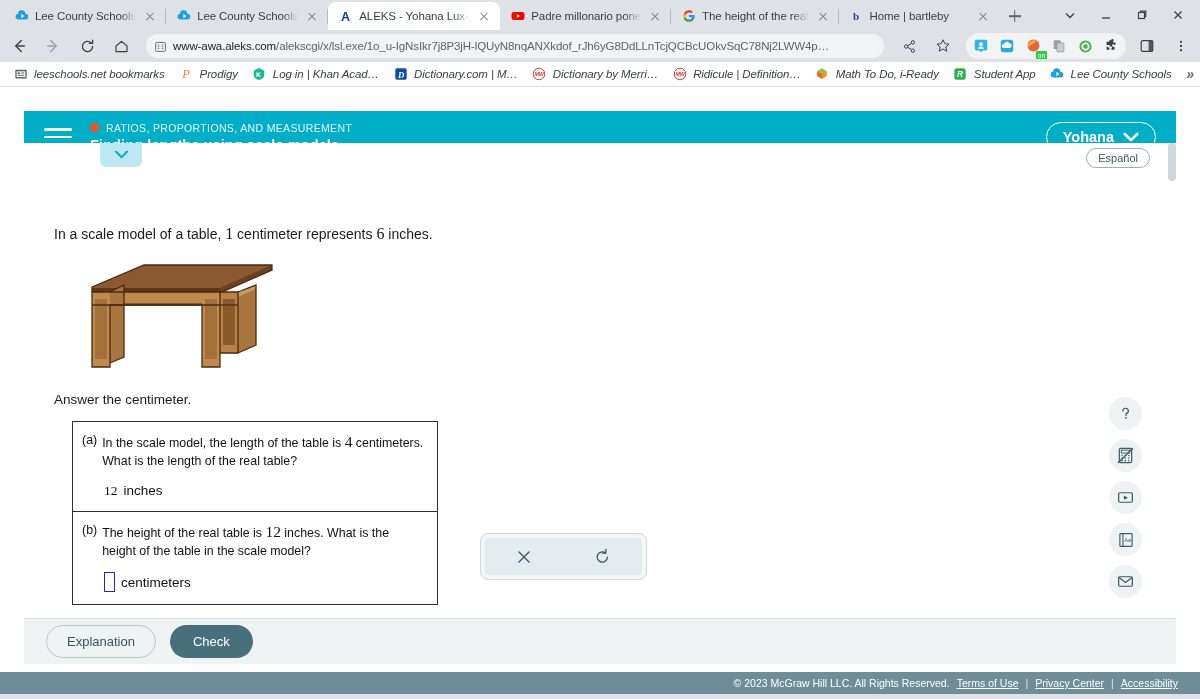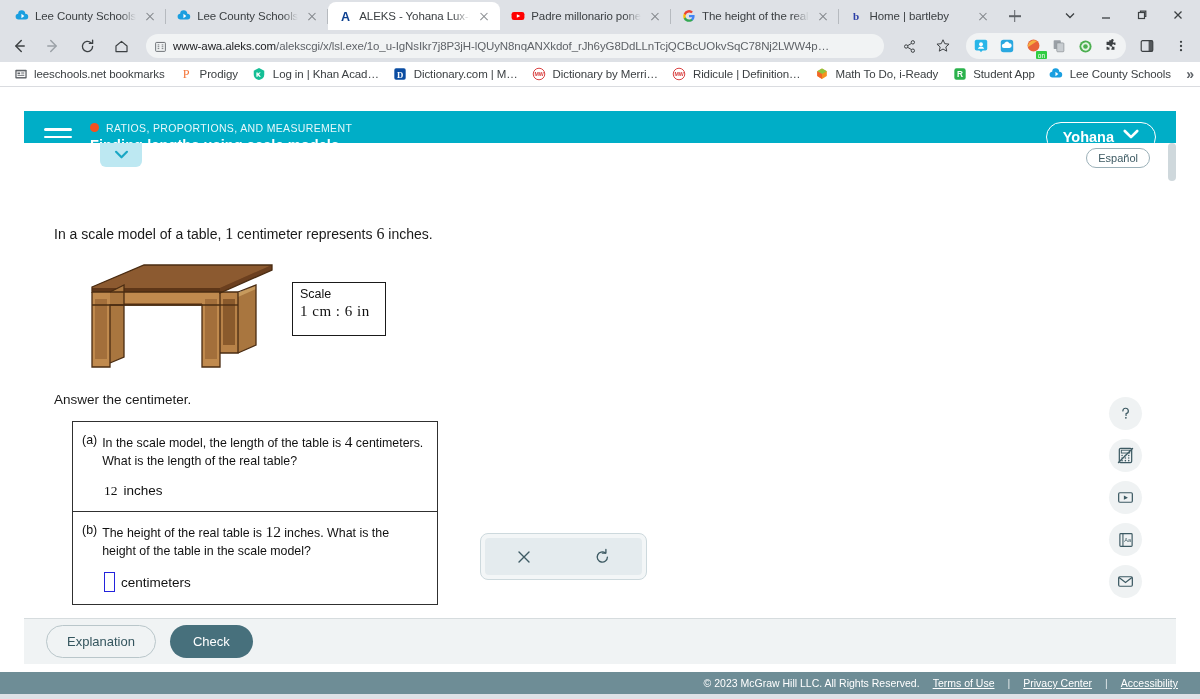--- a/index.html
+++ b/index.html
@@ -62,21 +62,21 @@
     font-size: 11.5px; color:#202124; overflow: hidden;
   }
   .omnibox .url { white-space: nowrap; overflow: hidden; flex: 1 1 auto; letter-spacing:-0.1px;}
   .omnibox .url .dim { color:#5f6368; }
   .omnibox .url .strong { color: #202124; font-weight: 400;}
   .tb-ic { width: 26px; height: 26px; display:flex; align-items:center; justify-content:center; }
   .ext-pill { background:#f1f3f4; border-radius: 13px; display:flex; align-items:center; padding:0 2px; margin-left:2px; }
 
   .bookmarks {
     height: 20px; background:#ffffff; display:flex; align-items:center; gap: 0; padding: 12px 6px;
-    border-bottom: 1px solid #dadce0; position:relative;
+    border-bottom: 1px solid #dadce0; position:relative;font-style:italic;
   }
   .bm { display:flex; align-items:center; gap:6px; padding: 3px 7px; border-radius:4px;
         font-size: 11.5px; color:#3c4043; white-space: nowrap; letter-spacing:-0.1px;}
   .bm-ic { width: 15px; height: 15px; flex:0 0 15px; display:flex;align-items:center;justify-content:center; }
   .bm-overflow { position:absolute; right:6px; font-size:14px; color:#5f6368; font-weight:bold;}
 
   
   .page { position: relative; width:1200px; height: 607px; background:#ffffff; overflow:hidden; }
 
   .aleks-header {
@@ -90,21 +90,21 @@
   .hdot { width: 9px; height: 9px; border-radius:50%; background:#f4511e; display:inline-block; }
   .hname { color:#ffffff; font-size: 14.5px; font-weight: bold; margin-top: 3px; letter-spacing:.1px;}
   .progress { display:flex; align-items:center; gap:7px; margin-right: 26px; }
   .pbar { display:flex; gap:2px; }
   .pseg { width: 42px; height: 14px; border: 1.6px solid #ffffff; }
   .pseg:first-child { border-radius: 7px 0 0 7px; }
   .pseg:last-child  { border-radius: 0 7px 7px 0; }
   .pnum { color:#ffffff; font-size: 11px; }
   .userbtn {
     border: 1.8px solid #ffffff; border-radius: 20px; color:#fff; font-weight:bold;
-    font-size: 14.5px; padding: 6px 16px; display:flex; gap:9px;
+    font-size: 14.5px; padding: 6px 16px; display:flex; align-items:center; gap:9px;
   }
 
   .scrollarea { position:absolute; left:24px; top:56px; right:24px; bottom:59px; background:#fff; }
   .vscroll { position:absolute; right:0; top:0; width:8px; bottom:0; background:#fff; }
   .vthumb { position:absolute; right:0; top:0; width:8px; height:38px; background:#cfd8dc; border-radius:4px; }
 
   .collapse-tab {
     position:absolute; left:76px; top:0px; width:42px; height:24px;
     background:#bde8f2; border-radius: 0 0 6px 6px; display:flex; align-items:center; justify-content:center;
   }
@@ -169,21 +169,21 @@
     padding: 8px 20px; font-size: 13px; color:#34555e;
   }
   .btn-check {
     border:none; border-radius: 20px; background:#47707c; color:#fff;
     padding: 9px 23px; font-size: 13px;
   }
 
   .copyright {
     position:absolute; left:0; right:0; bottom:0; height: 22px; background:#6e8d96;
     display:flex; align-items:center; justify-content:flex-end; padding-right: 22px;
-    color:#ffffff; font-size: 10.5px; gap: 13px;
+    color:#ffffff; font-size: 10.5px; gap: 7px;
   }
   .copyright a { color:#ffffff; }
   .cdiv { opacity: .8; }
 </style>
 </head>
 <body>
 
 <div class="browser">
 
   <div class="tabstrip">
@@ -546,24 +546,20 @@
             <path d="M6,33 L6,108 L24,108 L24,46 L116,46 L116,108 L134,108 L134,33"></path>
             <path d="M24,33 L38,26 L38,98 L24,104"></path>
             <path d="M134,33 L152,33 L152,94 L134,94"></path>
             <path d="M152,33 L170,26 L170,86 L152,94"></path>
             <path d="M134,46 L152,46"></path>
             <path d="M6,46 L134,46"></path>
           </g>
         </svg>
       </div>
 
-      <div class="scalebox">
-        <div class="t1">Scale</div>
-        <div class="t2">1 cm  :  6 in</div>
-      </div>
 
       <div class="answerlead">Answer the centimeter.</div>
 
       <div class="abox">
         <div class="arow">
           <div class="aline">
             <span class="alabel">(a)</span>
             <span class="abody"><span>In the scale model, the length of the table is </span><span class="mathnum">4</span><span> centimeters. What is the length of the real table?</span></span>
           </div>
           <div class="aresp">

